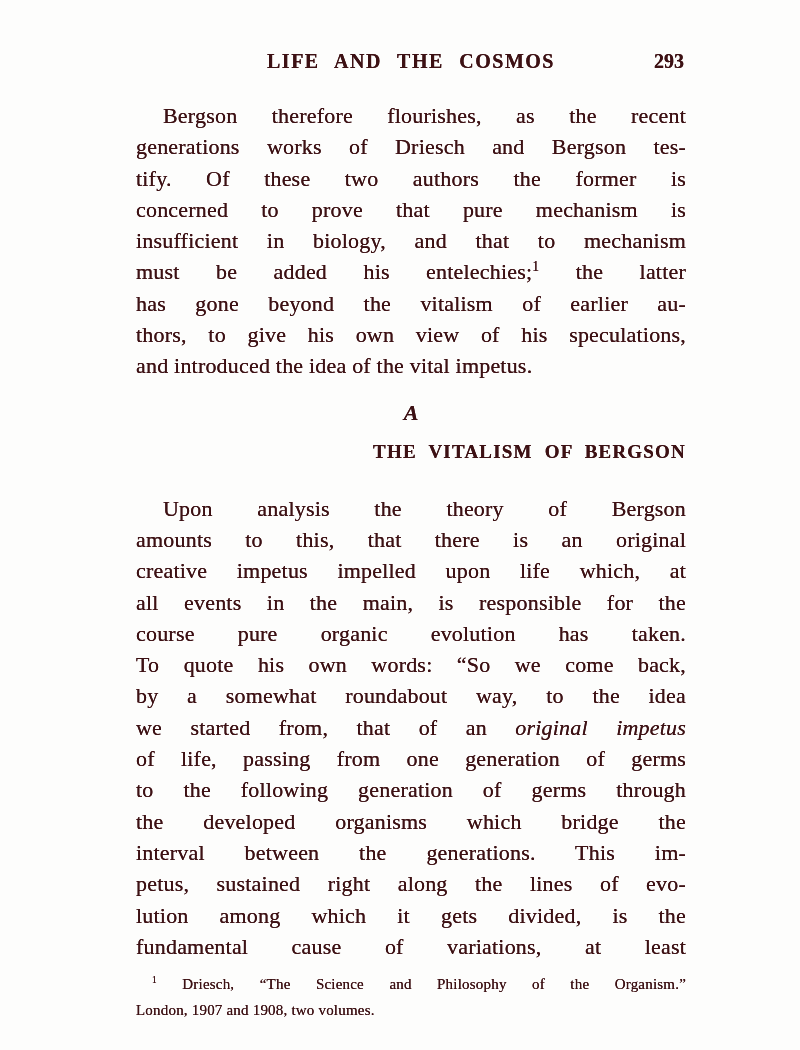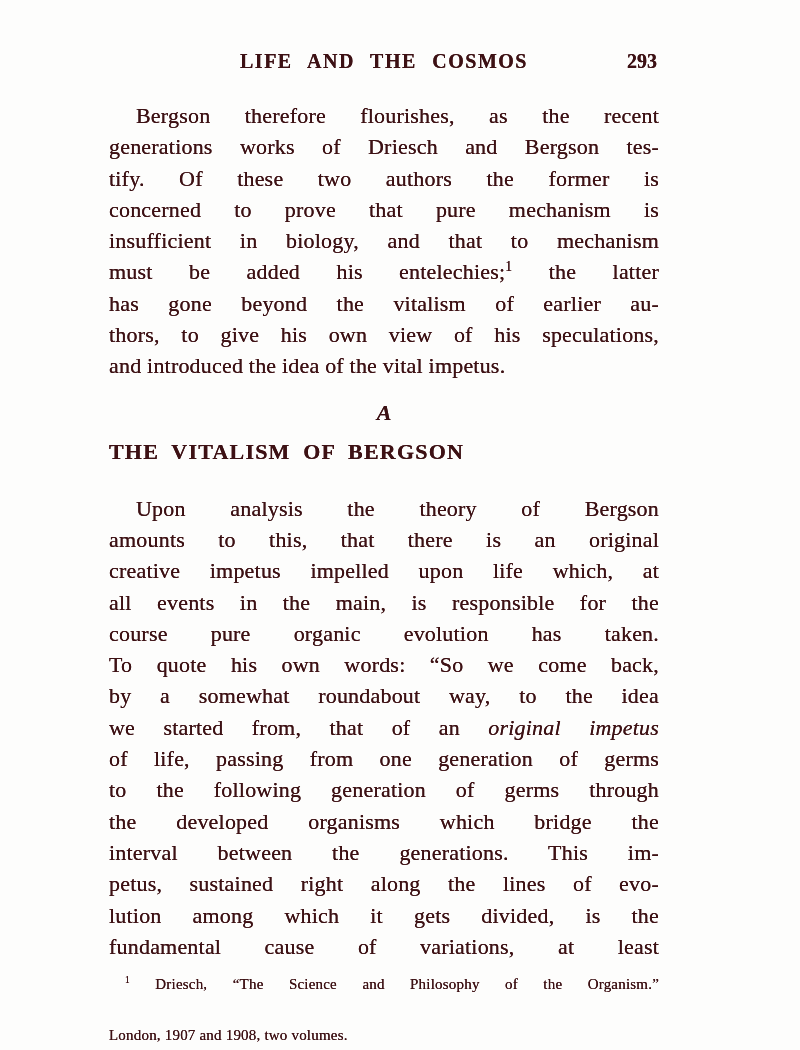--- a/index.html
+++ b/index.html
@@ -11,21 +11,21 @@
     position: relative;
     width: 800px;
     height: 1050px;
     background: #fdfdfc;
     font-family: "Liberation Serif", "DejaVu Serif", serif;
     color: #3d1114;
     overflow: hidden;
   }
   .text-block {
     position: absolute;
-    left: 109px;
+    left: 136px;
     top: 50px;
     width: 550px;
   }
   .running-header {
     position: relative;
     height: 24px;
     margin-bottom: 26px;
   }
   .running-title {
     position: absolute;
@@ -61,39 +61,39 @@
     margin-top: 19px;
     text-align: center;
     font-size: 22px;
     font-style: italic;
     font-weight: bold;
     line-height: 24px;
     text-shadow: 0 0 0.4px currentColor;
   }
   .section-heading {
     margin-top: 17px;
-    text-align: left;
-    font-size: 22px;
+    text-align: right;
+    font-size: 19px;
     font-weight: bold;
     letter-spacing: 1.2px;
     word-spacing: 6px;
     line-height: 20px;
     text-shadow: 0 0 0.3px currentColor;
   }
   .para-2 { margin-top: 31px; }
   .footnote { margin-top: 9px; }
   .footnote .line {
     font-size: 15px;
     line-height: 26px;
     text-align: justify;
     text-align-last: justify;
     text-shadow: 0 0 0.4px currentColor;
   }
   .footnote .line.first { padding-left: 16px; }
-  .footnote .line.last { text-align-last: left; margin-top: 25px; }
+  .footnote .line.last { text-align-last: left; }
   sup {
     font-size: 62%;
     vertical-align: super;
     line-height: 0;
   }
   em { font-style: italic; }
 </style>
 </head>
 <body>
 

